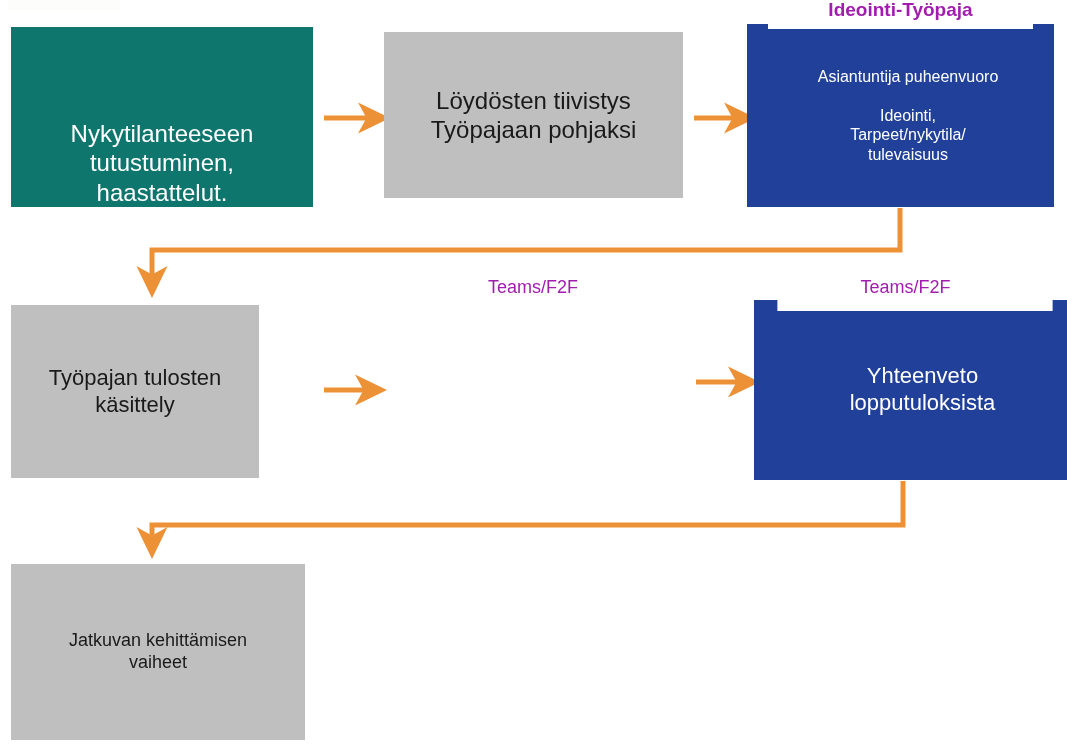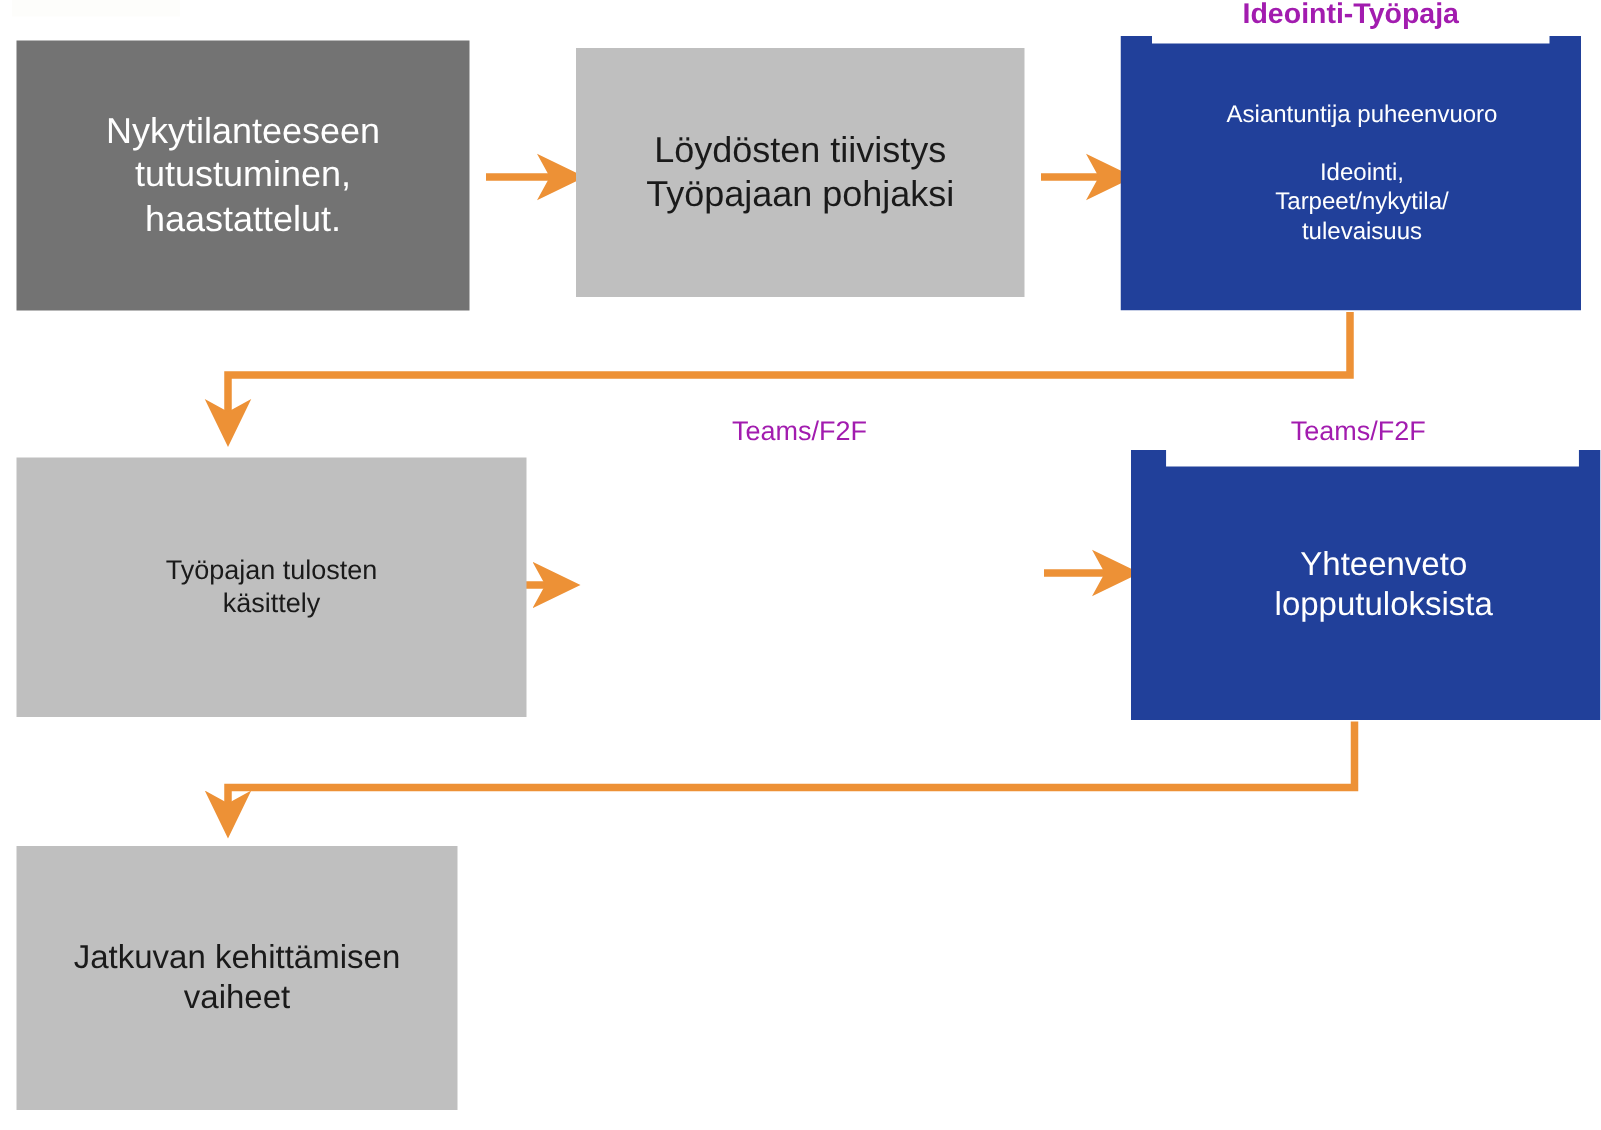--- a/index.html
+++ b/index.html
@@ -31,21 +31,21 @@
     width: 100%;
     padding: 0 8px;
     box-sizing: border-box;
     white-space: pre-line;
   }
 
   .node.blue  { color: #ffffff; }
   .node.gray  { color: #1a1a1a; }
 
   
-  .node.plain.blue { background: #737373; }
+  .node.plain.blue { background: #0f766e; align-items: flex-end; }
   .node.plain.gray { background: #BFBFBF; }
 
   
   .node.notched { background: transparent; }
   .node.notched > svg {
     position: absolute;
     left: 0;
     top: 0;
     width: 100%;
     height: 100%;
@@ -138,34 +138,34 @@
     <svg viewBox="0 0 307 183" preserveAspectRatio="none">
       <path d="M0,0 L21,0 L21,5 L286,5 L286,0 L307,0 L307,183 L0,183 Z" fill="#21409A"></path>
     </svg>
     <span class="label">Asiantuntija puheenvuoro
 
 Ideointi,
 Tarpeet/nykytila/
 tulevaisuus</span>
   </div>
 
-  <div class="node plain gray" style="left:11px; top:305px; width:340px; height:173px; font-size:18px;">
+  <div class="node plain gray" style="left:11px; top:305px; width:248px; height:173px; font-size:22px;">
     <span class="label">Työpajan tulosten
 käsittely</span>
   </div>
 
   <div class="caption" style="left:381px; top:277px; width:304px; font-size:18px;">Teams/F2F</div>
 
   <div class="caption" style="left:754px; top:277px; width:303px; font-size:18px;">Teams/F2F</div>
   <div class="node notched blue" style="left:754px; top:300px; width:322px; height:180px; font-size:22px;">
     <svg viewBox="0 0 303 180" preserveAspectRatio="none">
       <path d="M0,0 L22,0 L22,11 L281,11 L281,0 L303,0 L303,180 L0,180 Z" fill="#21409A"></path>
     </svg>
     <span class="label">Yhteenveto
 lopputuloksista</span>
   </div>
 
-  <div class="node plain gray" style="left:11px; top:564px; width:294px; height:176px; font-size:22px;">
+  <div class="node plain gray" style="left:11px; top:564px; width:294px; height:176px; font-size:18px;">
     <span class="label">Jatkuvan kehittämisen
 vaiheet</span>
   </div>
 
 </div>
 
 </body></html>

